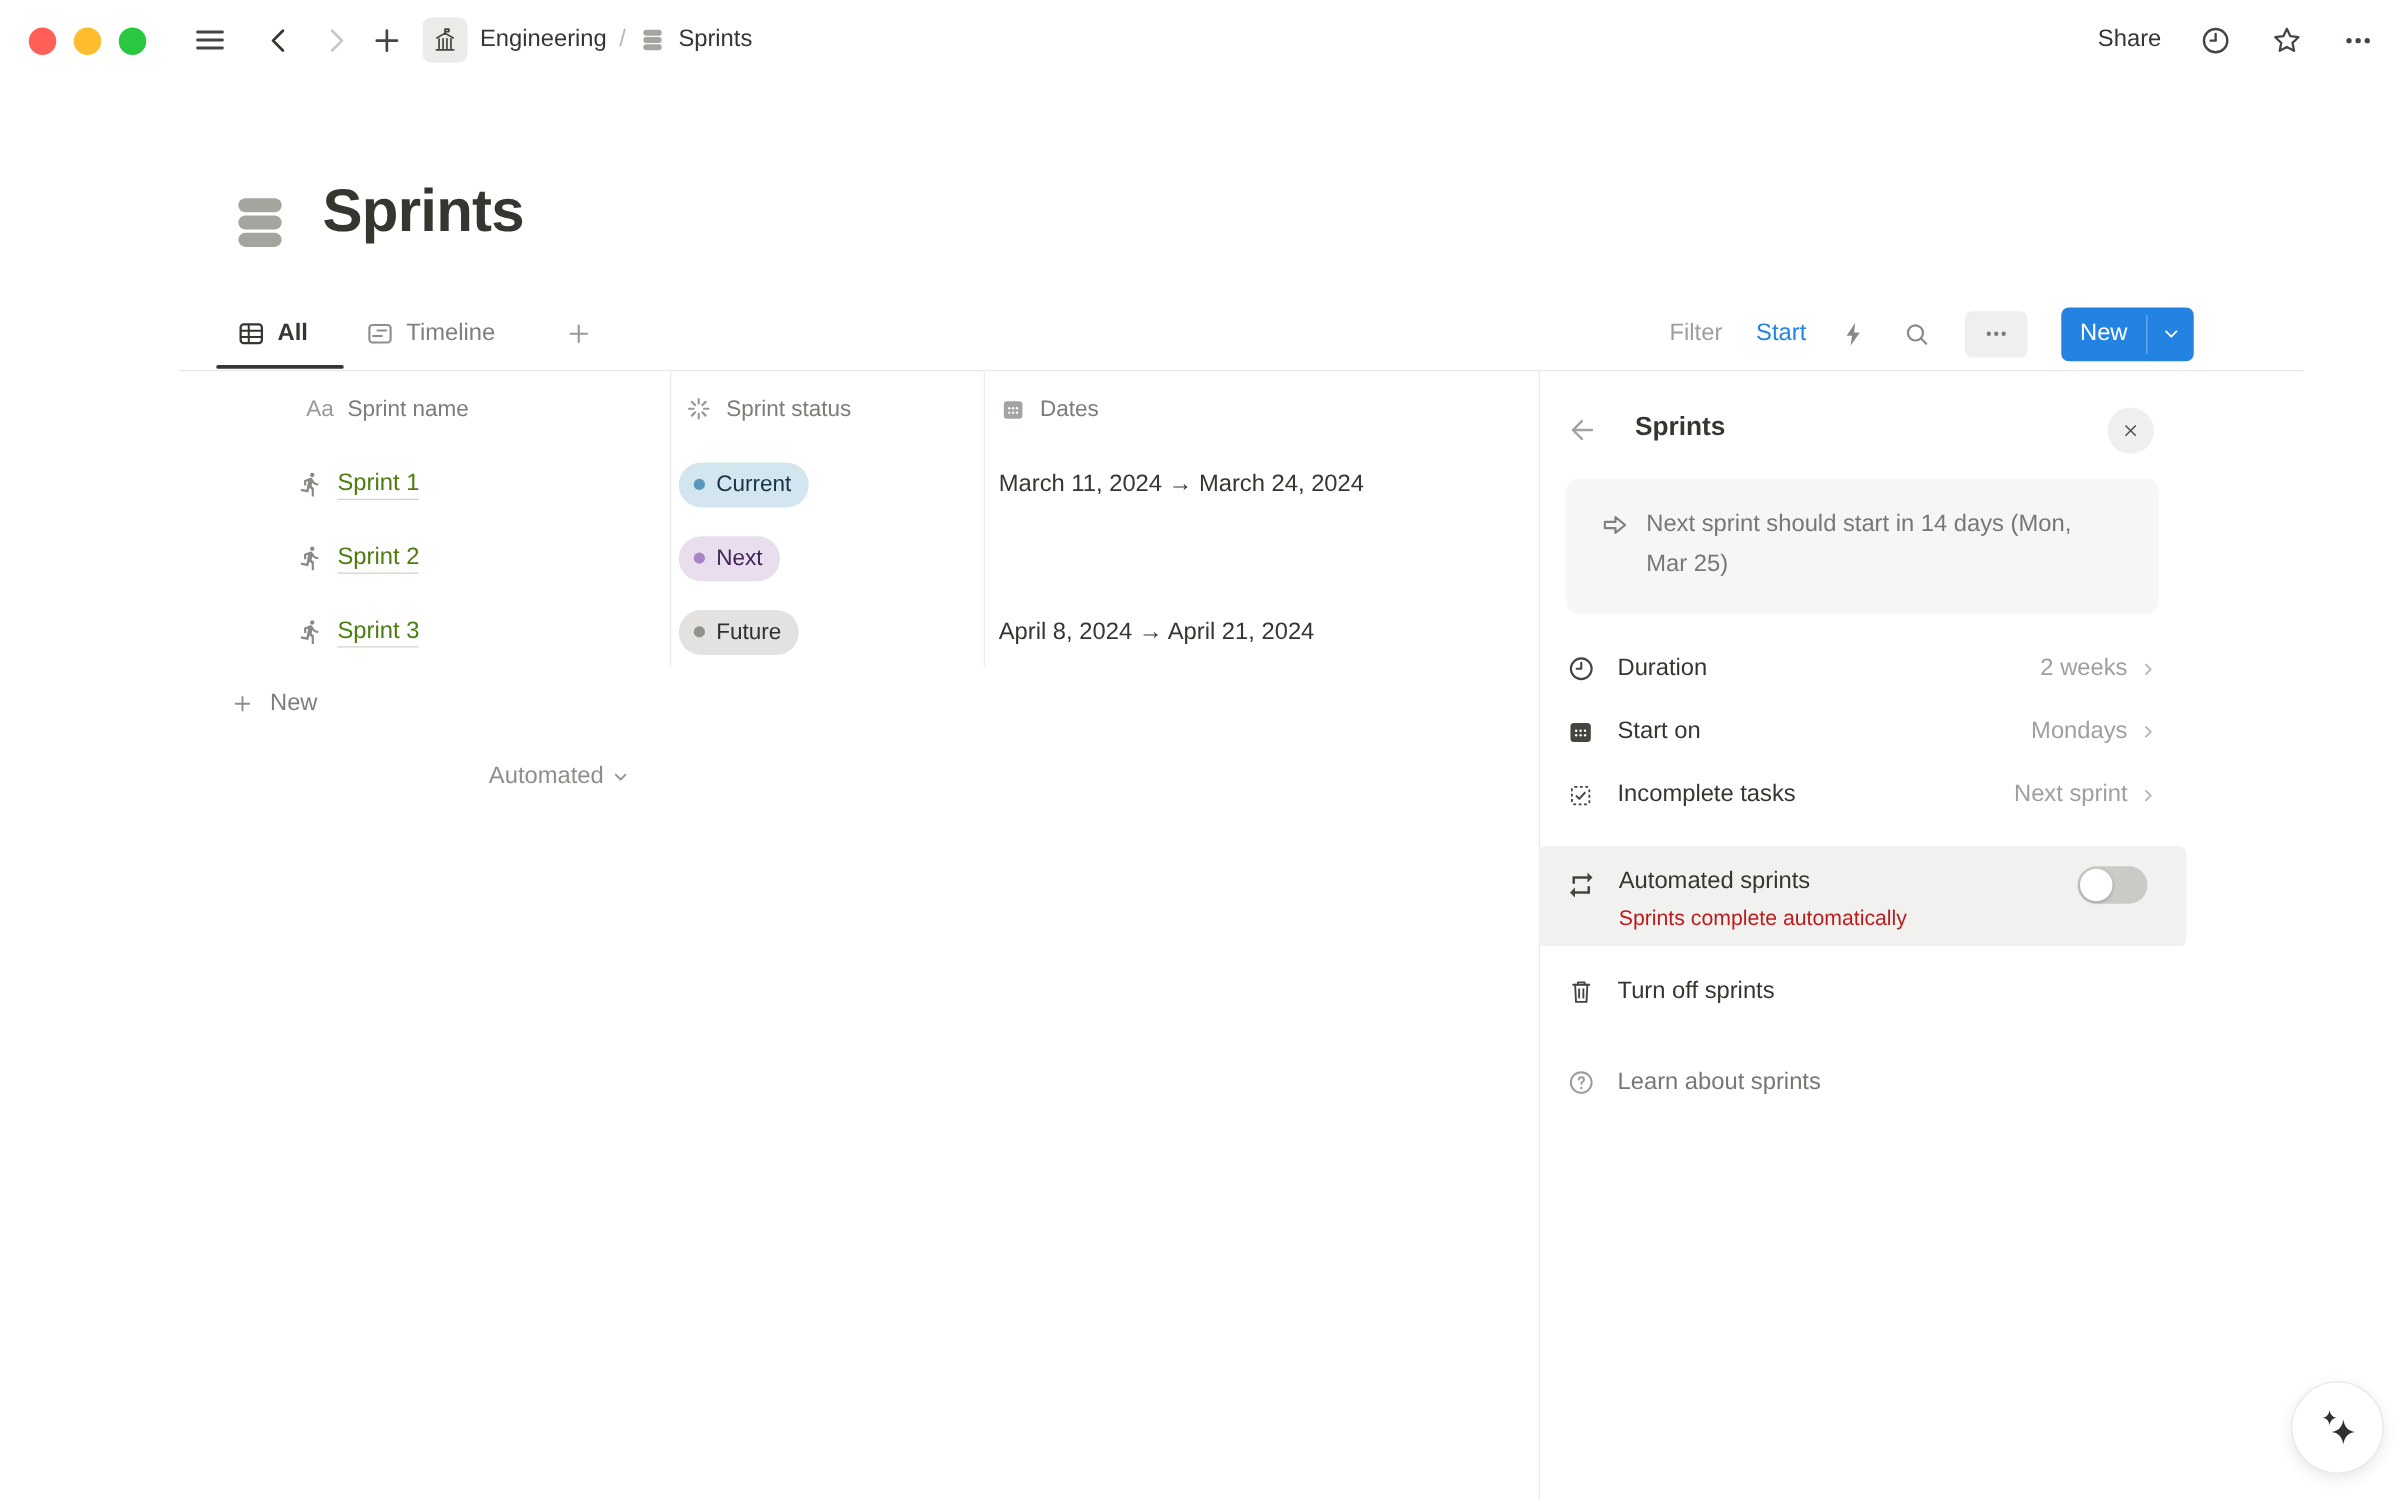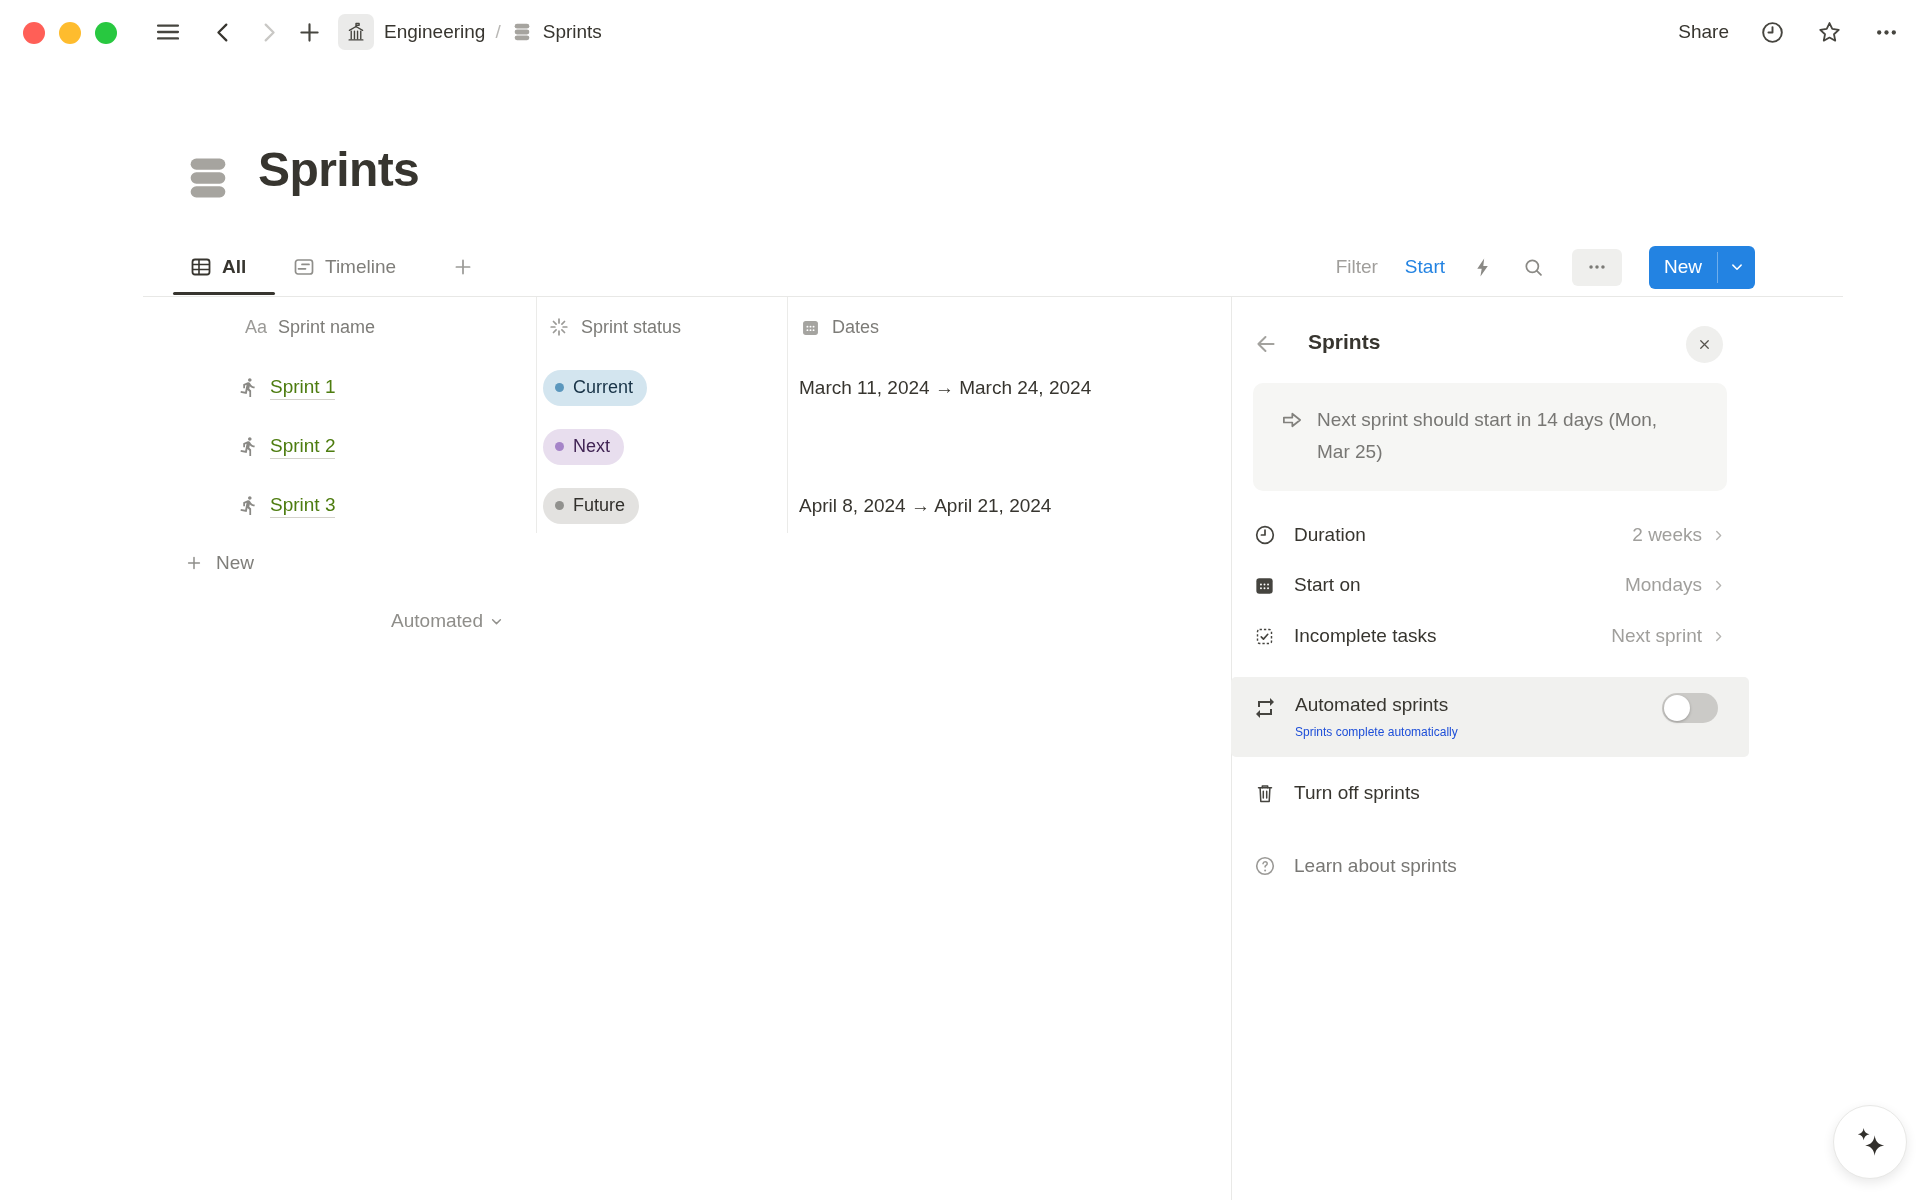--- a/index.html
+++ b/index.html
@@ -59,21 +59,21 @@
   .close-btn{left:1686px;top:326px;width:37px;height:37px;border-radius:50%;background:#efefed;}
   .notice{left:1253px;top:383px;width:474px;height:108px;background:#f6f6f4;border-radius:10px;}
   .notice-text{position:absolute;left:64px;top:21px;width:356px;font-size:19px;line-height:32px;color:#787774;}
   .setting-row{left:1253px;width:474px;height:50px;cursor:pointer;}
   .setting-icon{width:24px;margin-right:17px;display:flex;}
   .setting-label{flex:1;font-size:19px;color:#37352f;}
   .setting-value{font-size:19px;color:#a09f9c;}
   .chev{margin-left:8px;display:flex;}
   .auto-block{left:1231px;top:677px;width:518px;height:80px;background:#f1f1ef;border-radius:5px;cursor:pointer;}
   .auto-label{position:absolute;left:64px;top:17px;font-size:19px;color:#37352f;}
-  .auto-desc{position:absolute;left:64px;top:48px;font-size:12px;color:#1d4ed8;}
+  .auto-desc{position:absolute;left:64px;top:48px;font-size:17px;color:#b91c1c;}
   .toggle{position:absolute;left:431px;top:16px;width:56px;height:30px;border-radius:15px;background:#cbcac7;cursor:pointer;}
   .knob{position:absolute;left:2px;top:2px;width:26px;height:26px;border-radius:50%;background:#fff;box-shadow:0 1px 3px rgba(0,0,0,0.25);}
   .action-row{left:1253px;width:474px;height:50px;cursor:pointer;}
   .action-label{font-size:19px;color:#37352f;}
   .learn-label{font-size:19px;color:#787774;}
 
   .fab{left:1833px;top:1105px;width:72px;height:72px;border-radius:50%;background:#fff;border:1px solid #e8e8e6;box-shadow:0 4px 12px rgba(0,0,0,0.09);display:flex;align-items:center;justify-content:center;cursor:pointer;}
 </style>
 </head>
 <body>

